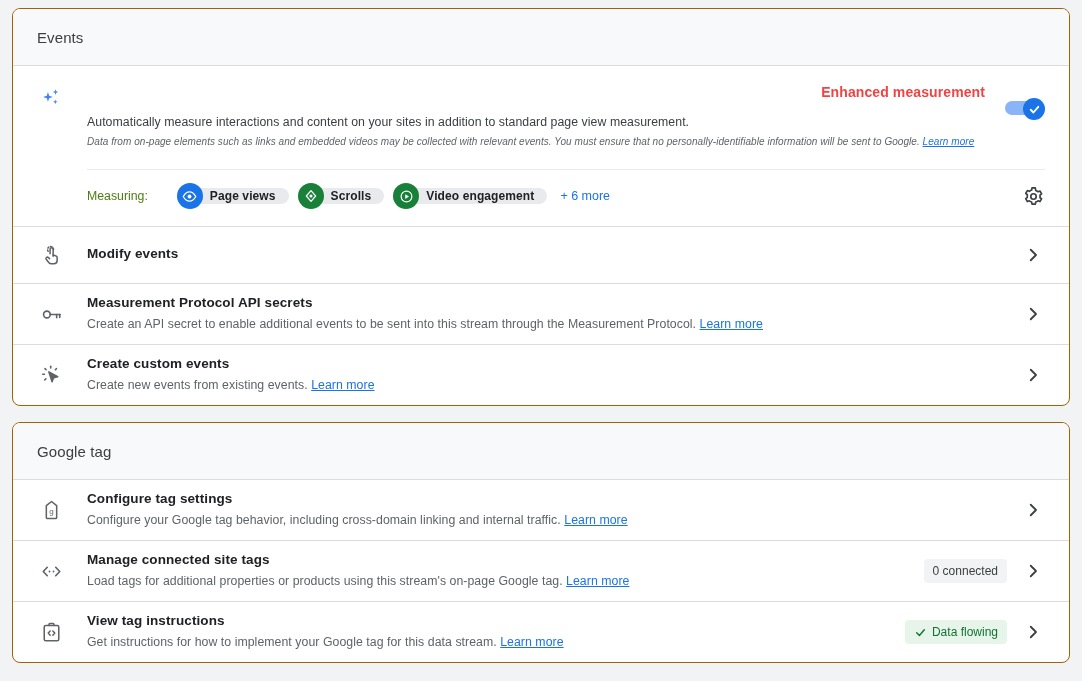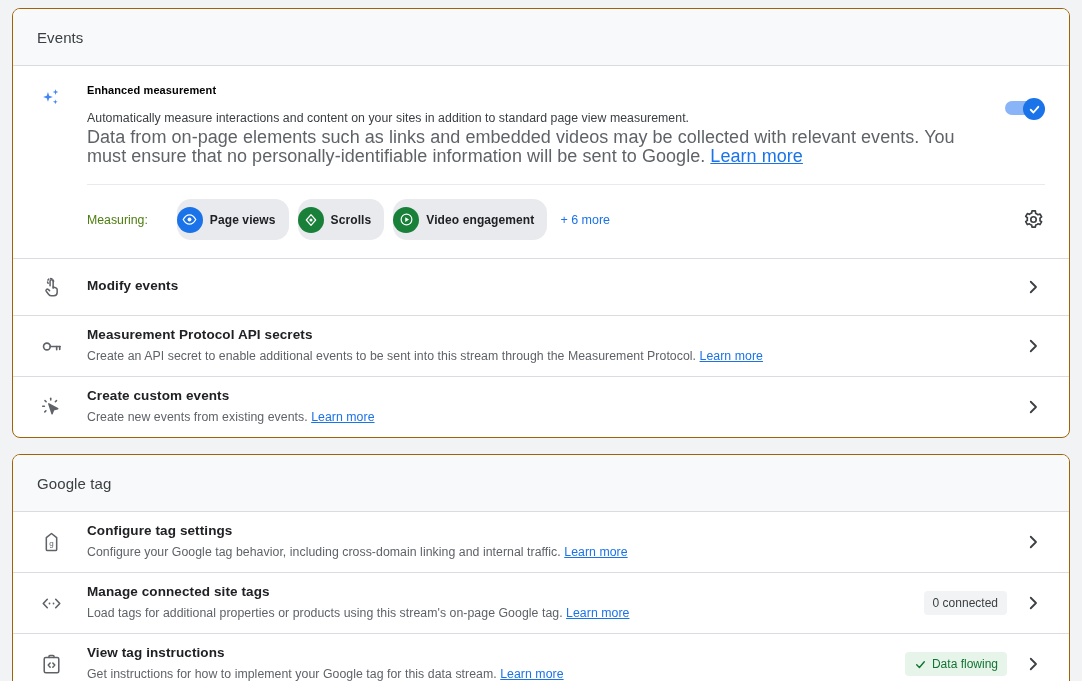--- a/index.html
+++ b/index.html
@@ -53,37 +53,39 @@
     padding-top: 2px;
     display: flex;
     justify-content: center;
   }
   .em-body {
     flex: 1;
     min-width: 0;
     padding-bottom: 0;
   }
   .em-title {
-    font-size: 11px;
+    font-size: 14px;
     font-weight: bold;
-    color: #000000;
+    color: #ef4444;
     letter-spacing: 0.1px;
     margin-bottom: 13px;
+    text-align: right;
   }
   .em-desc-primary {
     font-size: 12.3px;
     color: #3c4043;
     line-height: 19px;
     letter-spacing: 0.05px;
   }
   .em-desc-secondary {
-    font-size: 18px;
+    font-size: 10px;
     color: #5f6368;
     line-height: 19px;
     letter-spacing: 0.05px;
+    font-style: italic;
   }
   .link {
     color: #1a73e8;
     text-decoration: underline;
     cursor: pointer;
   }
   .em-toggle-wrap {
     width: 60px;
     min-width: 60px;
     display: flex;
@@ -132,21 +134,21 @@
     font-size: 12.3px;
     color: #4d7c0f;
     margin-right: 29px;
     white-space: nowrap;
   }
   .chip {
     display: inline-flex;
     align-items: center;
     background: #e8eaed;
     border-radius: 14px;
-    height: 41px;
+    height: 16px;
     padding-right: 13px;
     margin-right: 9px;
     cursor: default;
   }
   .chip-icon {
     width: 26px;
     height: 26px;
     border-radius: 50%;
     display: flex;
     align-items: center;

